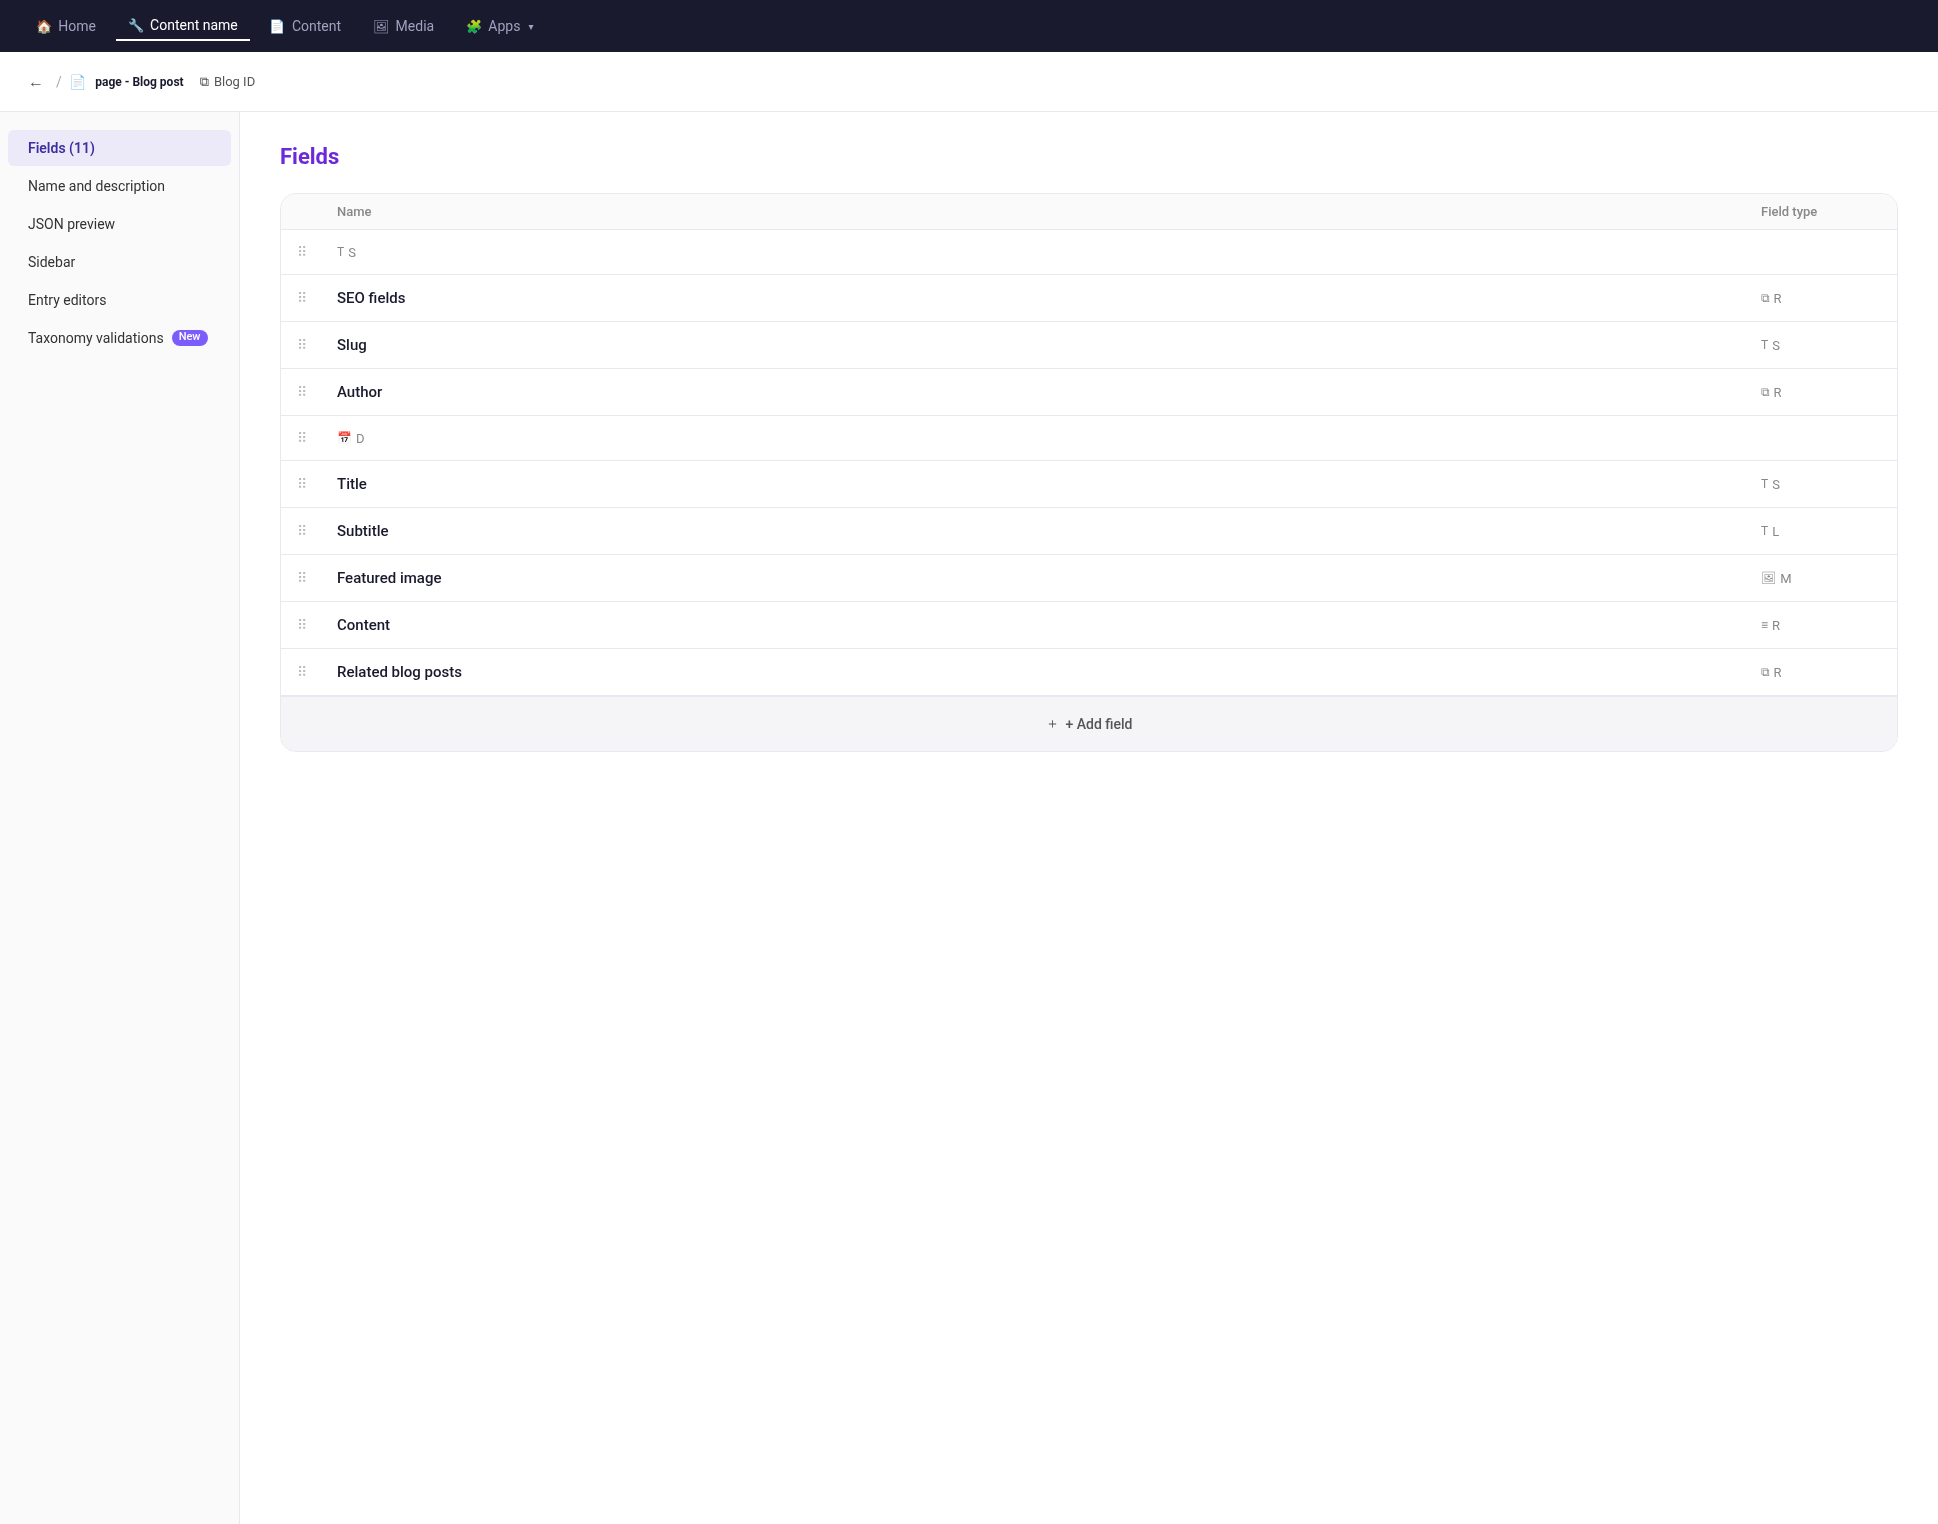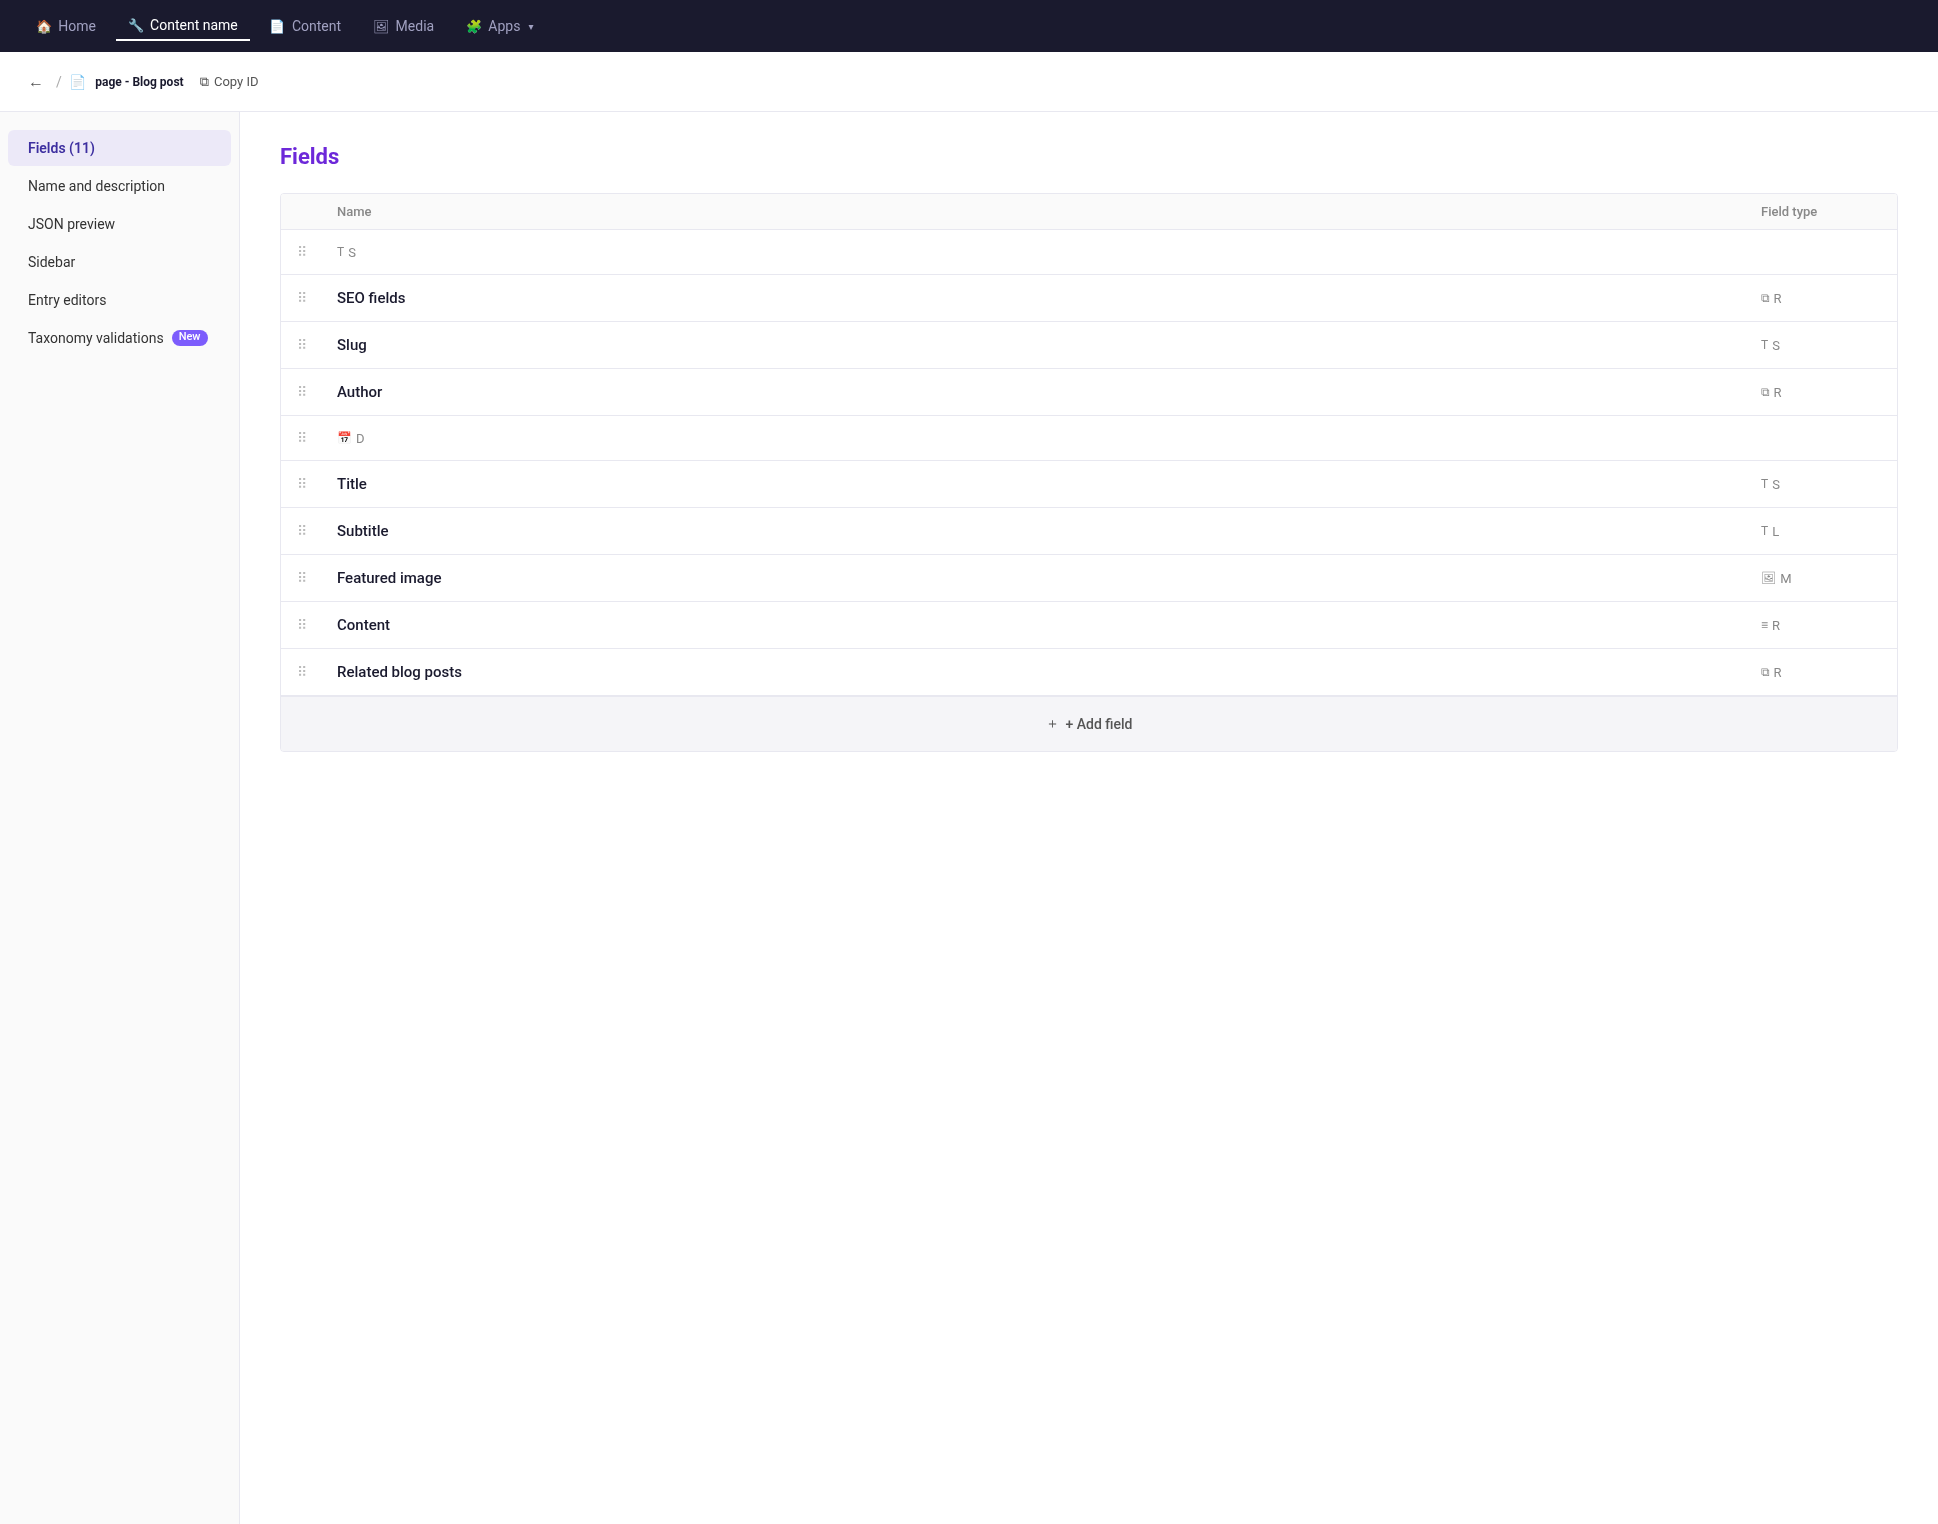--- a/index.html
+++ b/index.html
@@ -110,21 +110,21 @@
       font-size: 22px;
       font-weight: 700;
       color: #6d28d9;
       margin-bottom: 24px;
     }
 
     
     .fields-table {
       width: 100%;
       border: 1px solid #e8e8f0;
-      border-radius: 4px;
+      border-radius: 16px;
       overflow: hidden;
     }
     .table-header {
       display: grid;
       grid-template-columns: 40px 1fr 120px;
       padding: 10px 16px;
       border-bottom: 1px solid #e8e8f0;
       background: #fafafa;
     }
     .table-header-cell {
@@ -217,21 +217,21 @@
   </div>
 </nav>
 
 <div class="breadcrumb-bar">
   <span class="back-btn">←</span>
   <span class="breadcrumb-sep">/</span>
   <span class="breadcrumb-icon">📄</span>
   <span class="breadcrumb-title">page - Blog post</span>
   <div class="copy-id-btn">
     <span>⧉</span>
-    <span>Copy ID</span>
+    <span>Blog ID</span>
   </div>
 </div>
 
 <div class="layout">
 
   <aside class="sidebar">
     <div class="sidebar-item active">
       <span>Fields (11)</span>
     </div>
     <div class="sidebar-item">

